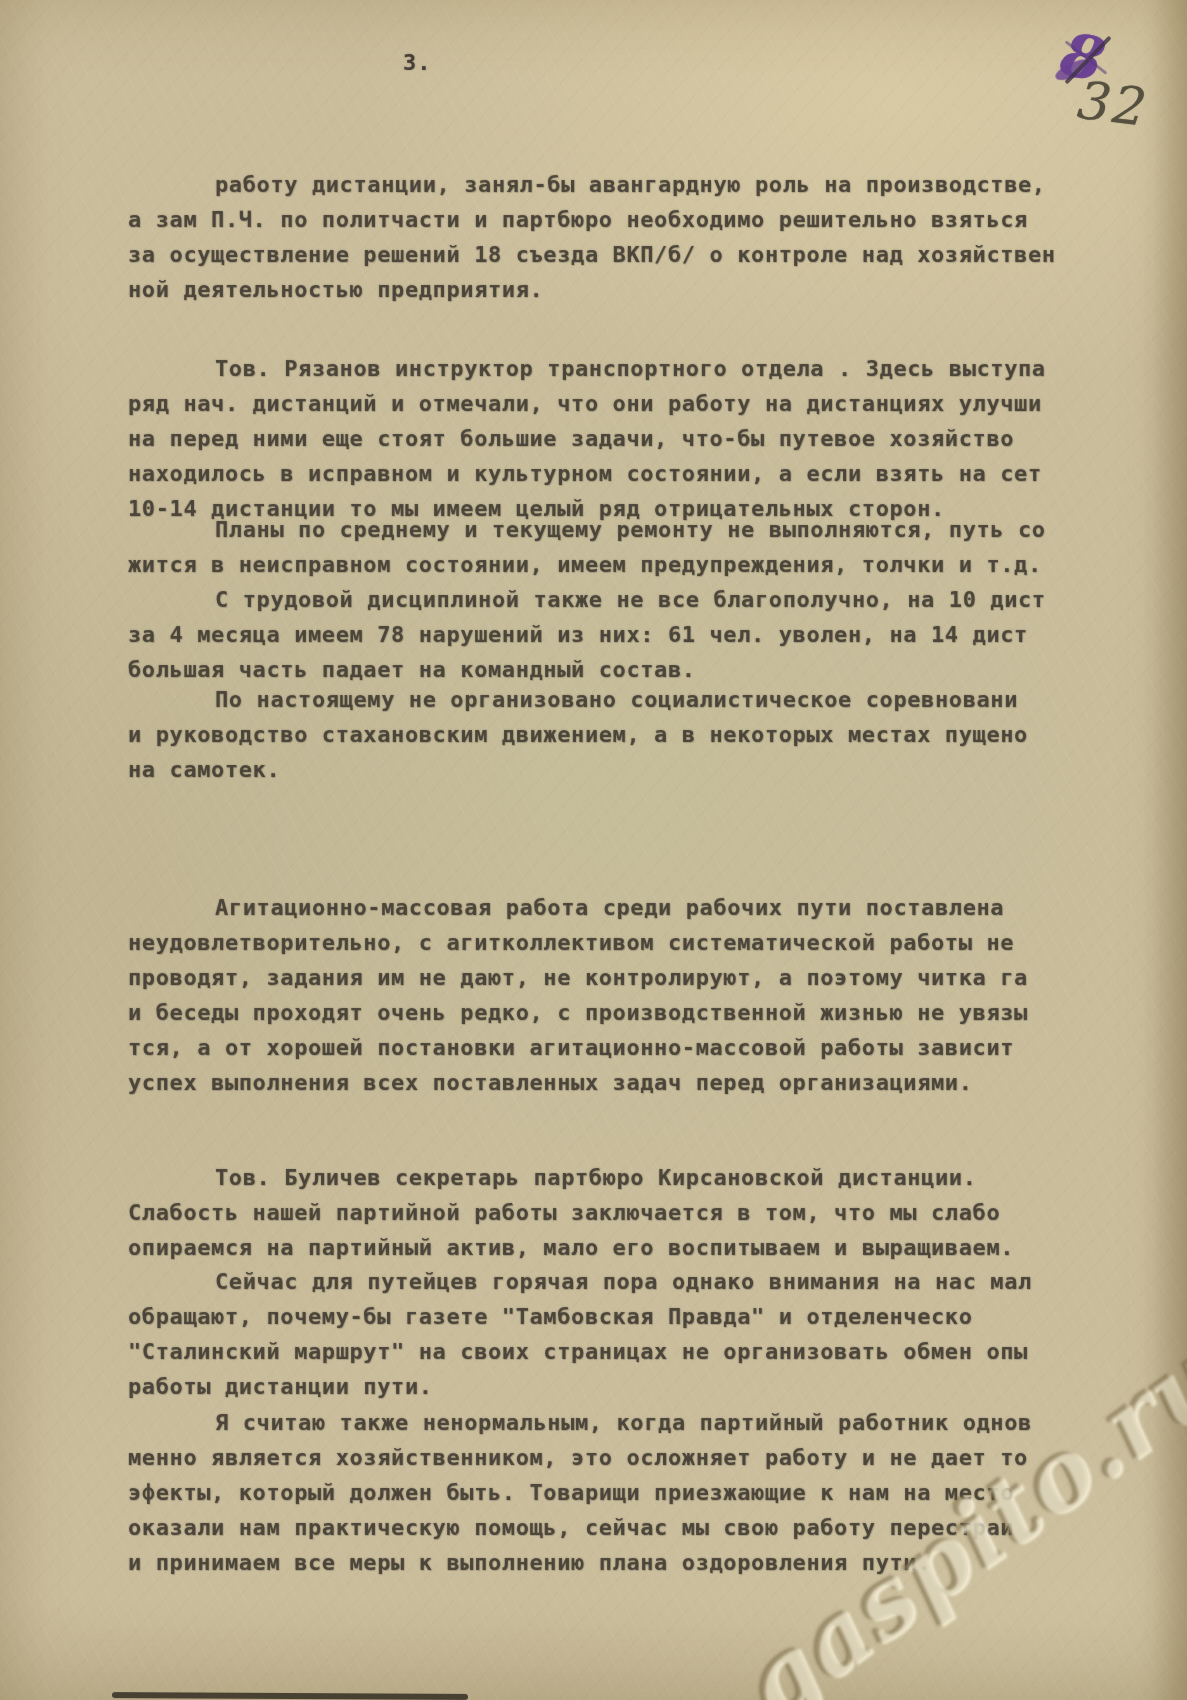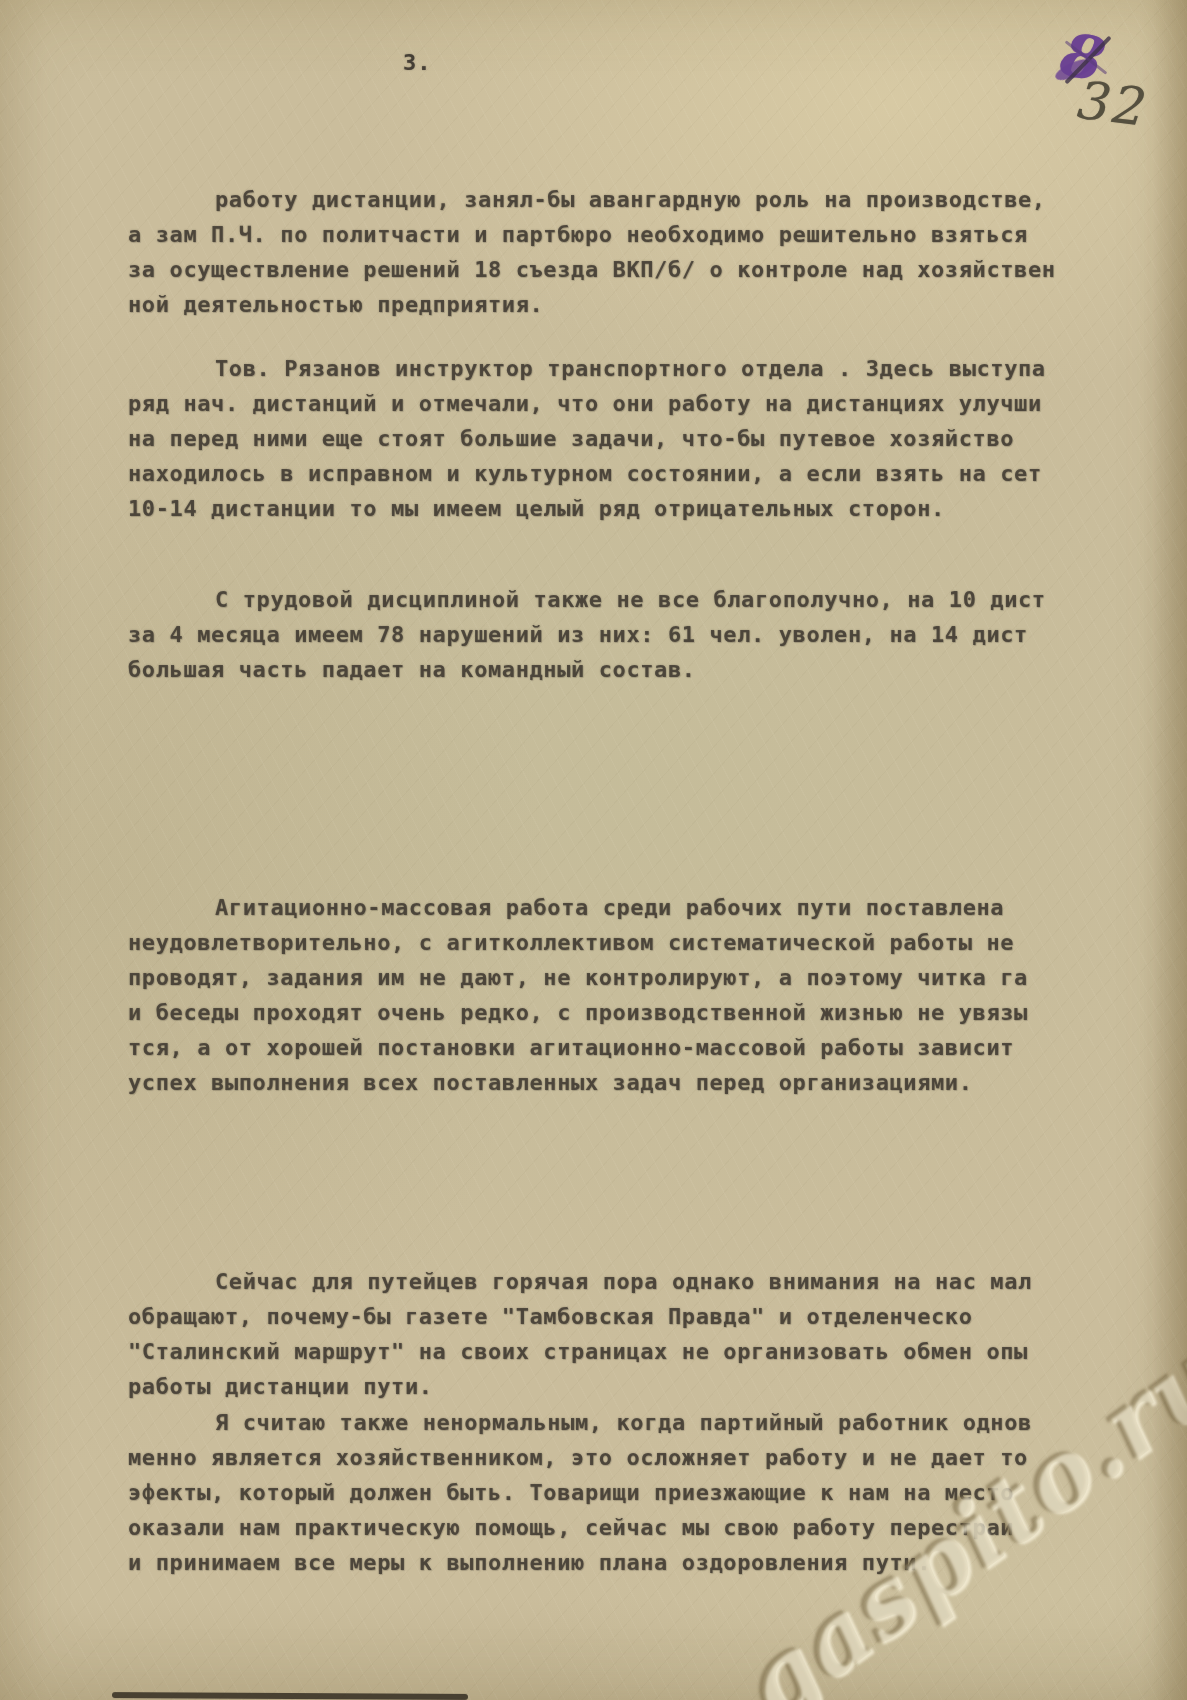--- a/index.html
+++ b/index.html
@@ -94,38 +94,46 @@
 
   <div class="page-number">3.</div>
 
   <span class="hw-eight">8</span>
   <span class="hw-blob"></span>
   <span class="strike-a"></span>
   <span class="strike-b"></span>
   <span class="hw-32">32</span>
 
   <div class="text-block">
-    <p class="para" style="top:182px">работу дистанции, занял-бы авангардную роль на производстве,
+    <p class="para" style="top:167px">работу дистанции, занял-бы авангардную роль на производстве,
 а зам П.Ч. по политчасти и партбюро необходимо решительно взяться
 за осуществление решений 18 съезда ВКП/б/ о контроле над хозяйствен
 ной деятельностью предприятия.</p>
     <p class="para" style="top:351px">Тов. Рязанов инструктор транспортного отдела . Здесь выступа
 ряд нач. дистанций и отмечали, что они работу на дистанциях улучши
 на перед ними еще стоят большие задачи, что-бы путевое хозяйство
 находилось в исправном и культурном состоянии, а если взять на сет
 10-14 дистанции то мы имеем целый ряд отрицательных сторон.</p>
+    <p class="para" style="top:512px">Планы по среднему и текущему ремонту не выполняются, путь со
+жится в неисправном состоянии, имеем предупреждения, толчки и т.д.</p>
     <p class="para" style="top:582px">С трудовой дисциплиной также не все благополучно, на 10 дист
 за 4 месяца имеем 78 нарушений из них: 61 чел. уволен, на 14 дист
 большая часть падает на командный состав.</p>
+    <p class="para" style="top:682px">По настоящему не организовано социалистическое соревновани
+и руководство стахановским движением, а в некоторых местах пущено
+на самотек.</p>
     <p class="para" style="top:890px">Агитационно-массовая работа среди рабочих пути поставлена
 неудовлетворительно, с агитколлективом систематической работы не
 проводят, задания им не дают, не контролируют, а поэтому читка га
 и беседы проходят очень редко, с производственной жизнью не увязы
 тся, а от хорошей постановки агитационно-массовой работы зависит
 успех выполнения всех поставленных задач перед организациями.</p>
+    <p class="para" style="top:1160px">Тов. Буличев секретарь партбюро Кирсановской дистанции.
+Слабость нашей партийной работы заключается в том, что мы слабо
+опираемся на партийный актив, мало его воспитываем и выращиваем.</p>
     <p class="para" style="top:1405px">Я считаю также ненормальным, когда партийный работник однов
 менно является хозяйственником, это осложняет работу и не дает то
 эфекты, который должен быть. Товарищи приезжающие к нам на место
 оказали нам практическую помощь, сейчас мы свою работу перестраи
 и принимаем все меры к выполнению плана оздоровления пути.</p>
     <p class="para" style="top:1264px">Сейчас для путейцев горячая пора однако внимания на нас мал
 обращают, почему-бы газете "Тамбовская Правда" и отделенческо
 "Сталинский маршрут" на своих страницах не организовать обмен опы
 работы дистанции пути.</p>
   </div>

